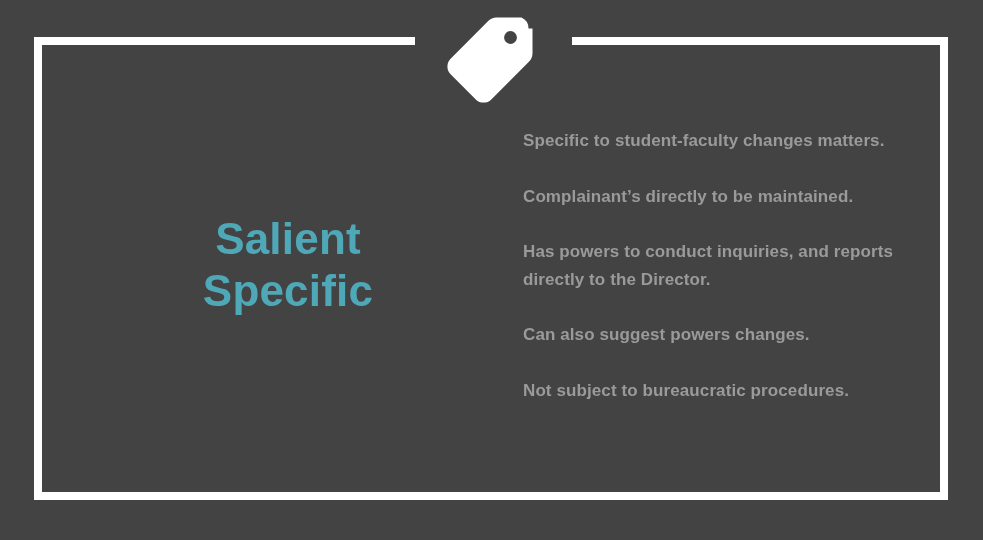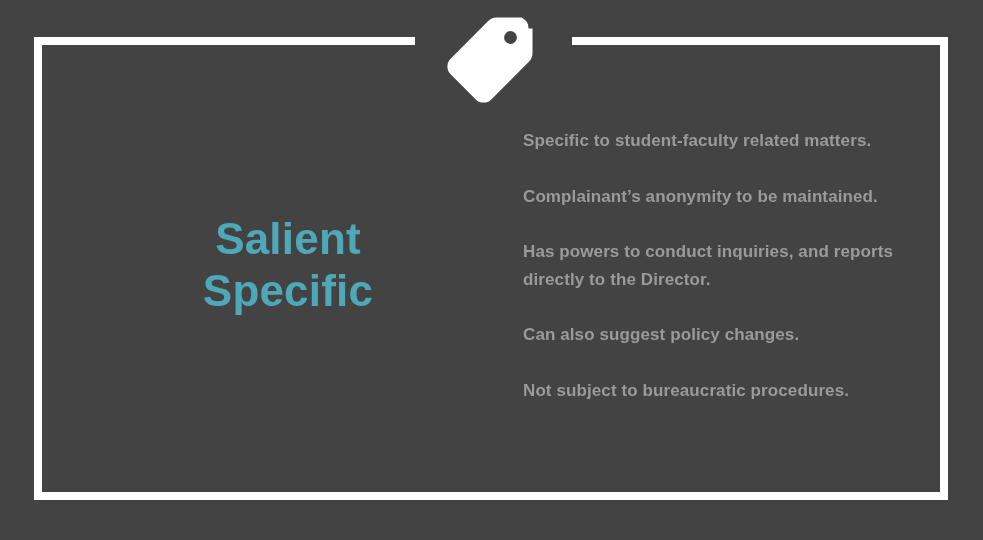--- a/index.html
+++ b/index.html
@@ -155,21 +155,21 @@
   <div class="content">
 
     <div class="title-col">
       <h1 class="slide-title">
         <span class="title-line">Salient</span>
         <span class="title-line">Specific</span>
       </h1>
     </div>
 
     <div class="bullets-col">
-      <p class="bullet-item">Specific to student-faculty related matters.</p>
-      <p class="bullet-item">Complainant’s anonymity to be maintained.</p>
+      <p class="bullet-item">Specific to student-faculty changes matters.</p>
+      <p class="bullet-item">Complainant’s directly to be maintained.</p>
       <p class="bullet-item">Has powers to conduct inquiries, and reports directly to the Director.</p>
-      <p class="bullet-item">Can also suggest policy changes.</p>
+      <p class="bullet-item">Can also suggest powers changes.</p>
       <p class="bullet-item">Not subject to bureaucratic procedures.</p>
     </div>
 
   </div>
 </div>
 
 </body></html>

